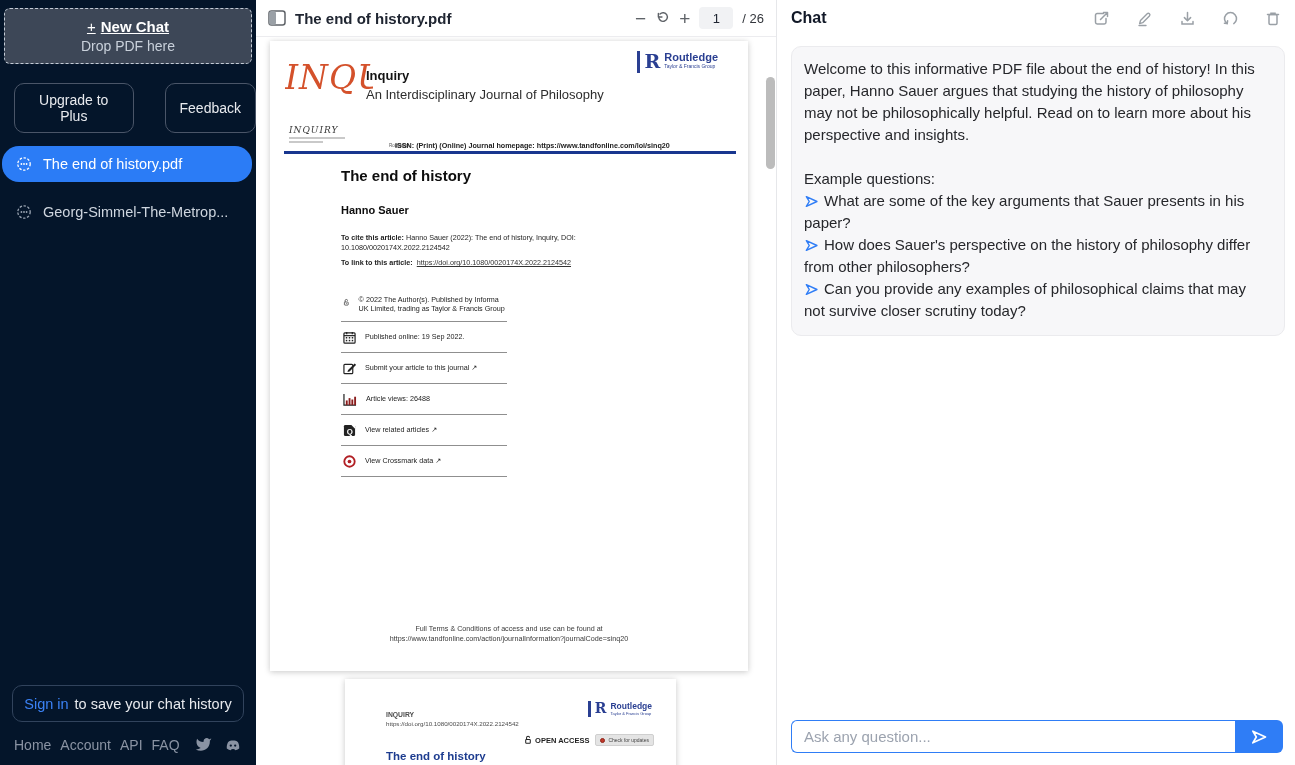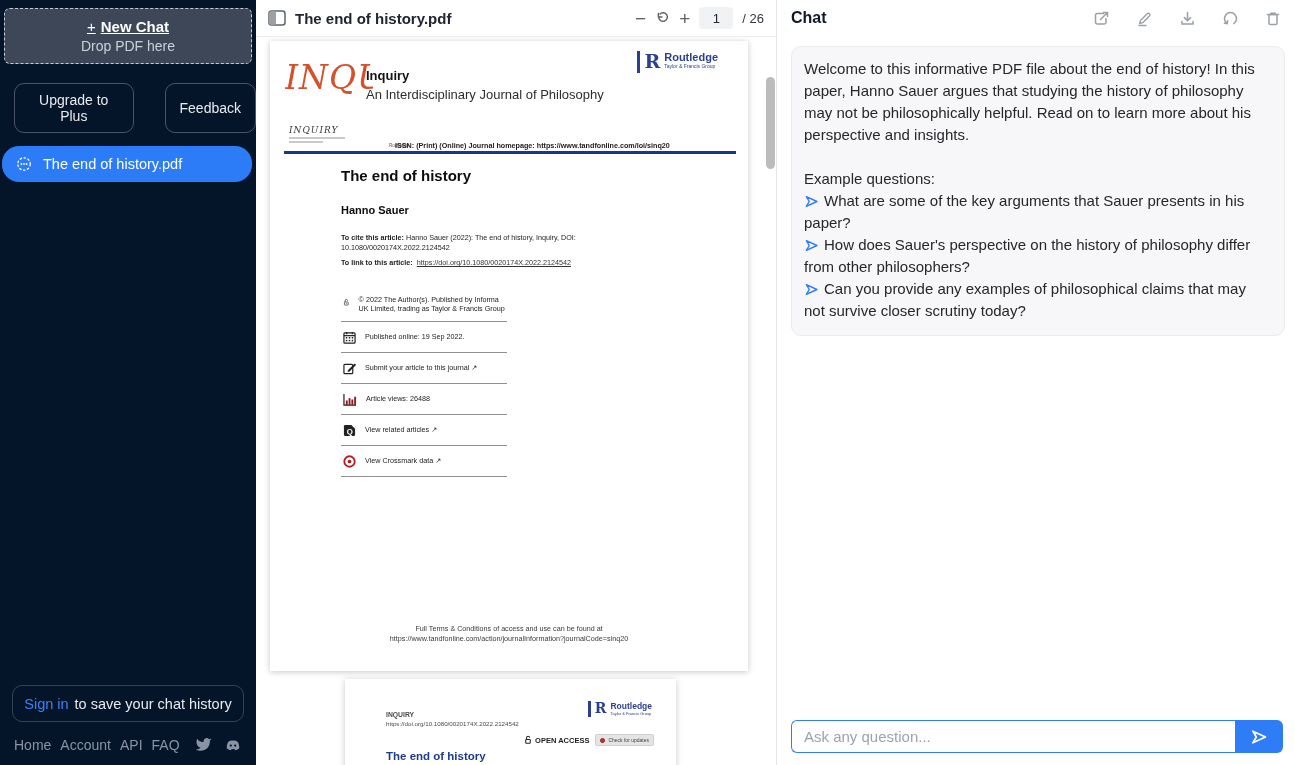--- a/index.html
+++ b/index.html
@@ -127,20 +127,29 @@
   <div class="chat-list">
     <div class="chat-item active">
       <svg width="16" height="16" viewBox="0 0 16 16">
           <circle cx="8" cy="8" r="6.2" fill="none" stroke="#fff" stroke-width="1.3" stroke-dasharray="2.4 1.6"></circle>
           <circle cx="5.4" cy="8" r="0.9" fill="#fff"></circle>
           <circle cx="8" cy="8" r="0.9" fill="#fff"></circle>
           <circle cx="10.6" cy="8" r="0.9" fill="#fff"></circle>
         </svg>
       <span>The end of history.pdf</span>
     </div>
+    <div class="chat-item">
+      <svg width="16" height="16" viewBox="0 0 16 16">
+          <circle cx="8" cy="8" r="6.2" fill="none" stroke="#9aa4b2" stroke-width="1.3" stroke-dasharray="2.4 1.6"></circle>
+          <circle cx="5.4" cy="8" r="0.9" fill="#9aa4b2"></circle>
+          <circle cx="8" cy="8" r="0.9" fill="#9aa4b2"></circle>
+          <circle cx="10.6" cy="8" r="0.9" fill="#9aa4b2"></circle>
+        </svg>
+      <span>Georg-Simmel-The-Metrop...</span>
+    </div>
   </div>
 
   <div class="side-spacer"></div>
 
   <div class="signin-box">
     <span class="signin-link">Sign in</span>
     <span>to save your chat history</span>
   </div>
 
   <div class="side-footer">

